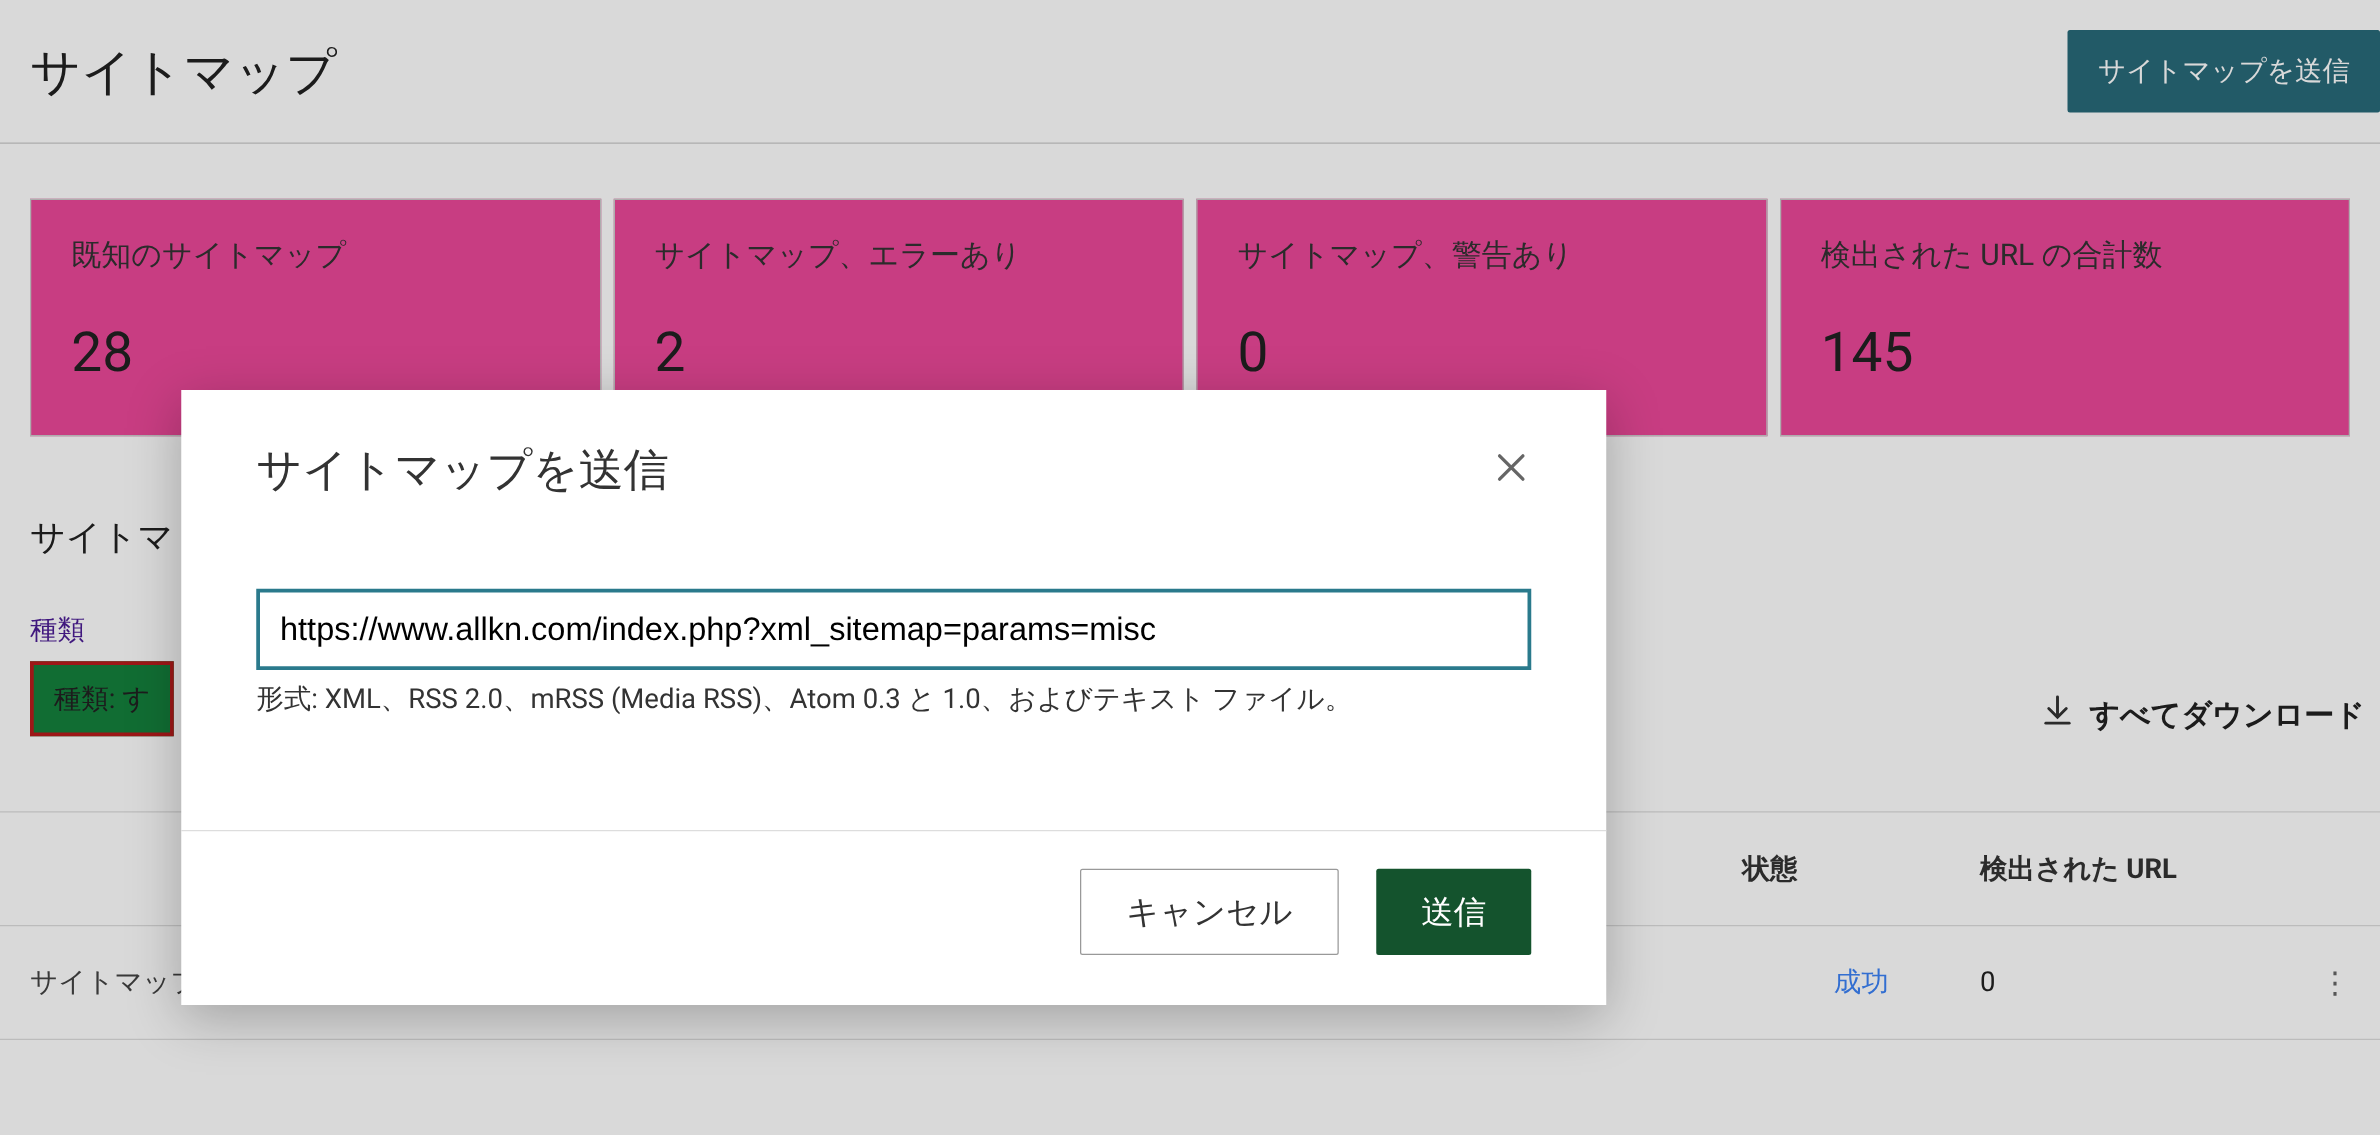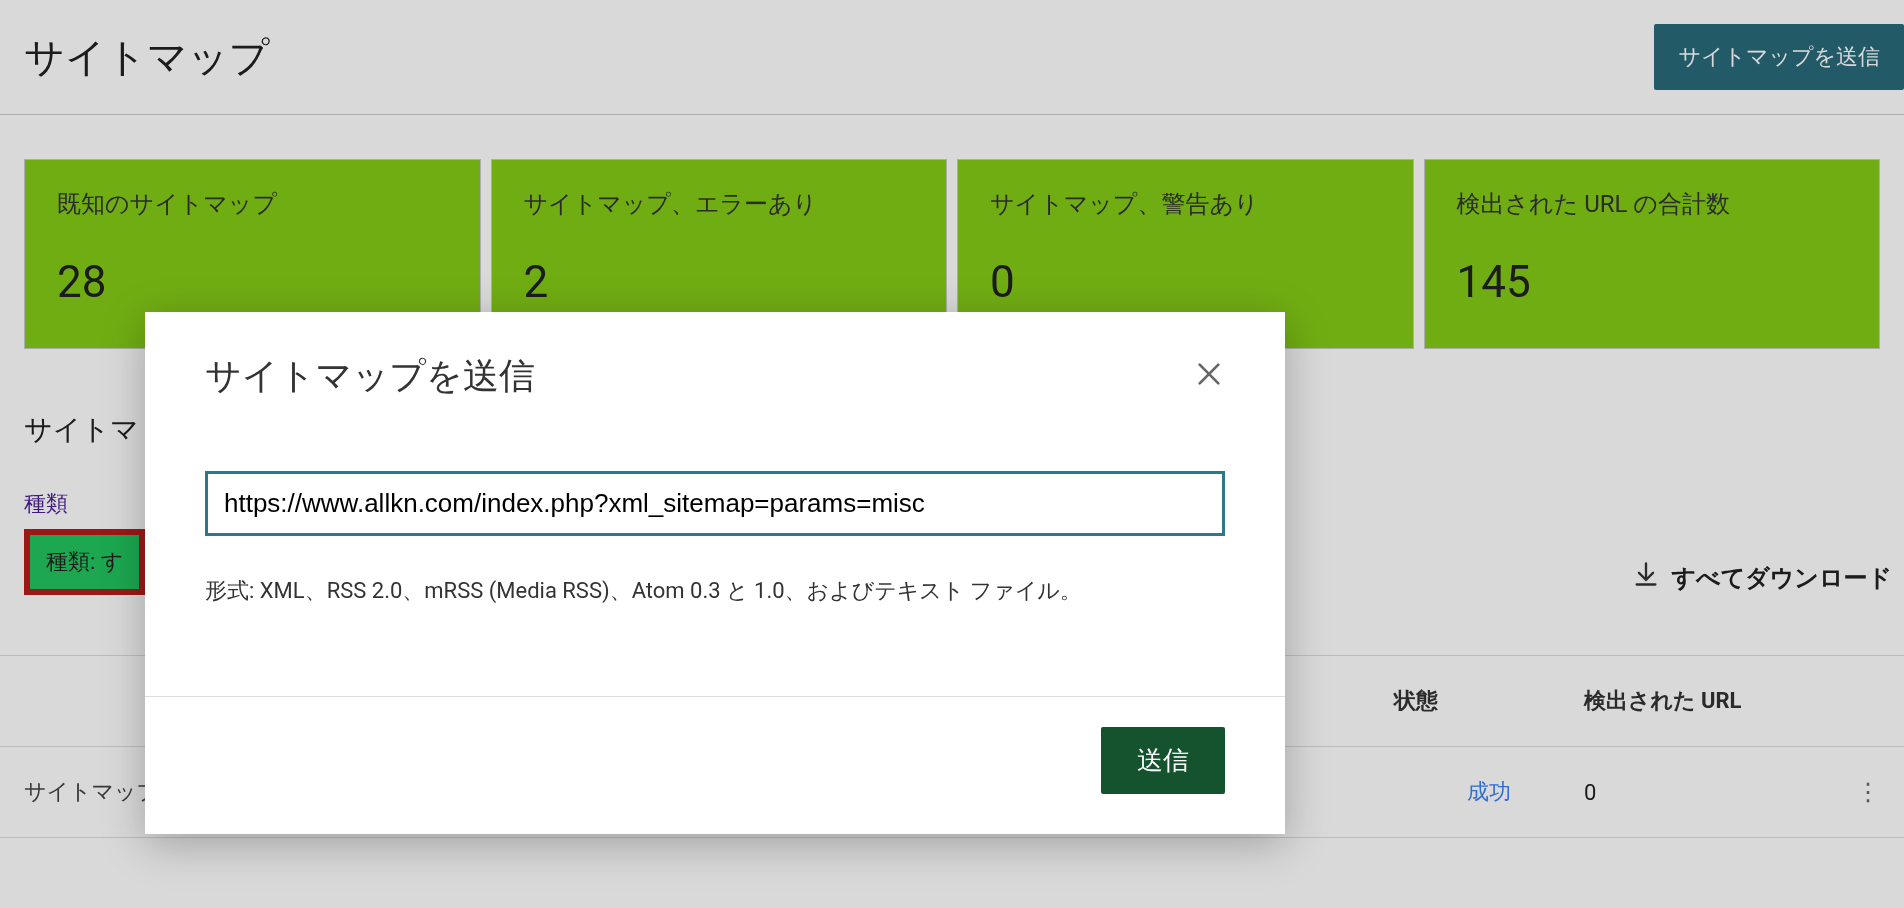--- a/index.html
+++ b/index.html
@@ -35,21 +35,21 @@
       border-radius: 2px;
     }
     
     .cards {
       display: flex;
       gap: 10px;
       padding: 44px 24px 0 24px;
     }
     .card {
       flex: 1;
-      background: #84cc16;
+      background: #ec4899;
       border: 1px solid #ccc;
       padding: 28px 32px 40px 32px;
       min-height: 180px;
     }
     .card-label {
       font-size: 24px;
       color: #333;
       margin-bottom: 36px;
     }
     .card-value {
@@ -71,24 +71,24 @@
     .filter-left {
       display: flex;
       flex-direction: column;
       gap: 10px;
     }
     .filter-label {
       font-size: 22px;
       color: #4c1d95;
     }
     .filter-select {
-      border: 6px solid #b91c1c;
+      border: 3px solid #b91c1c;
       padding: 12px 16px;
       font-size: 22px;
-      background: #22c55e;
+      background: #15803d;
       min-width: 110px;
     }
     .download-all {
       display: flex;
       align-items: center;
       gap: 12px;
       font-size: 24px;
       font-weight: 700;
       cursor: pointer;
       justify-content: space-between;
@@ -164,21 +164,21 @@
     }
     .url-input {
       width: 100%;
       border: 3px solid #2a7a8c;
       padding: 14px 16px;
       font-size: 26px;
       font-family: Liberation Sans, sans-serif;
       outline: none;
     }
     .hint-text {
-      margin-top: 40px;
+      margin-top: 8px;
       font-size: 22px;
       color: #333;
     }
     .modal-footer {
       display: flex;
       justify-content: flex-end;
       gap: 30px;
       padding: 30px 60px 40px 60px;
       border-top: 1px solid #ddd;
       margin-top: 60px;
@@ -280,15 +280,16 @@
       <svg width="32" height="32" viewBox="0 0 24 24" fill="none" stroke="#666" stroke-width="2" stroke-linecap="round">
         <path d="M5 5l14 14M19 5L5 19"></path>
       </svg>
     </div>
   </div>
   <div class="modal-body">
     <input type="text" class="url-input" value="https://www.allkn.com/index.php?xml_sitemap=params=misc" style="">
     <div class="hint-text">形式: XML、RSS 2.0、mRSS (Media RSS)、Atom 0.3 と 1.0、およびテキスト ファイル。</div>
   </div>
   <div class="modal-footer">
+    <button class="btn btn-cancel">キャンセル</button>
     <button class="btn btn-submit">送信</button>
   </div>
 </div>
 
 </body></html>

